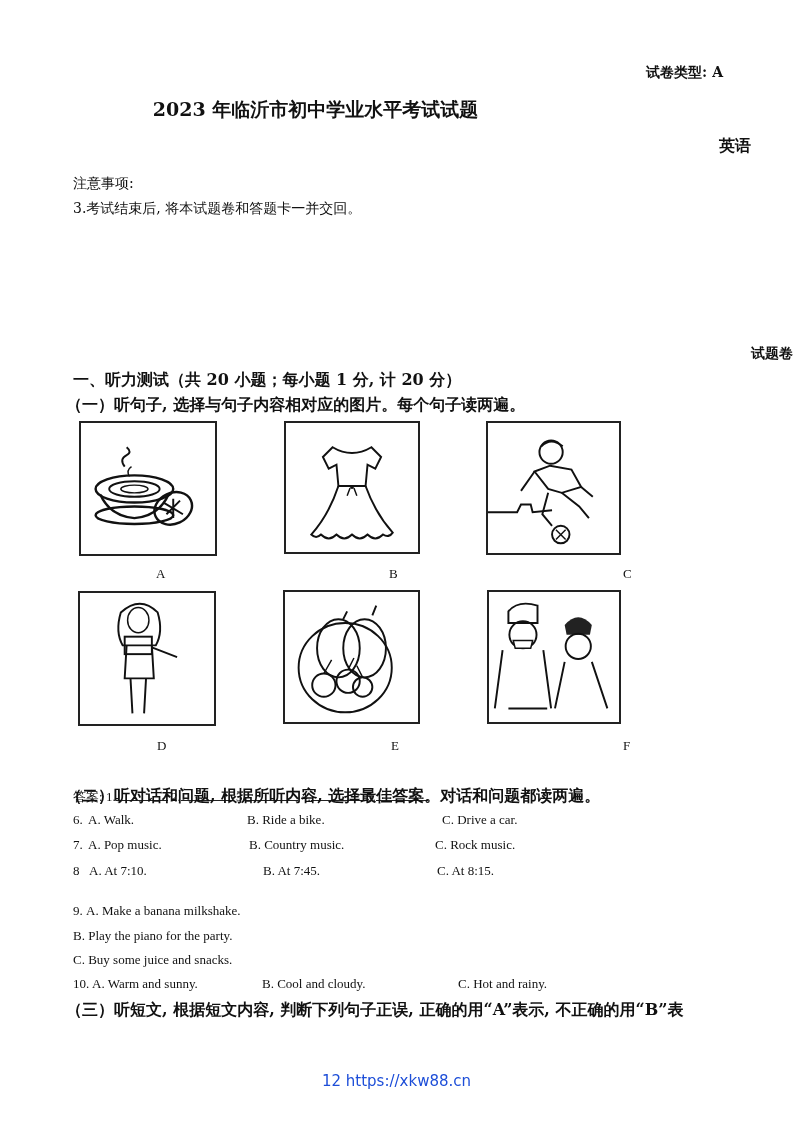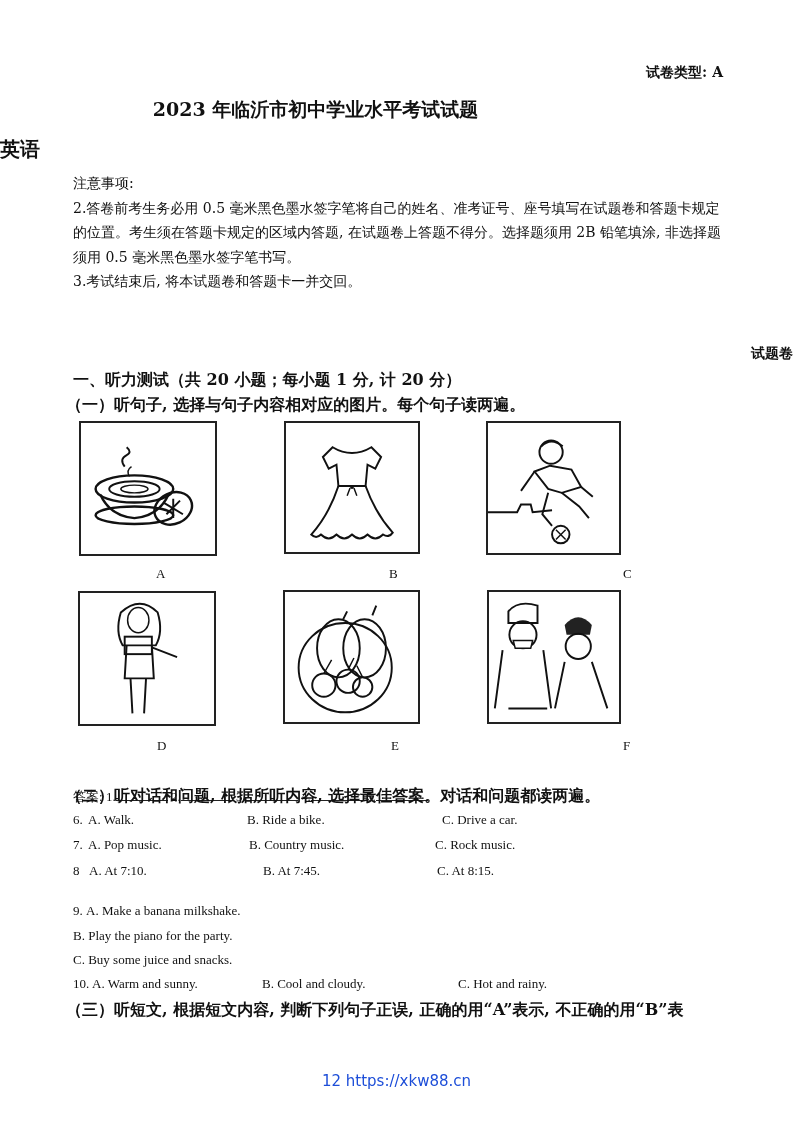--- a/index.html
+++ b/index.html
@@ -4,21 +4,21 @@
 <style>
   html, body { margin: 0; padding: 0; background: #ffffff; }
   body {
     width: 793px; height: 1122px; position: relative; overflow: hidden;
     font-family: "DejaVu Serif", "Liberation Serif", serif;
     color: #111;
   }
   .abs { position: absolute; }
   .paper-type { right: 70px; top: 64px; font-size: 14px; font-weight: bold; }
   .title { left: 0; width: 631px; text-align: center; top: 97px; font-size: 19px; font-weight: bold; }
-  .subject { left: 0; width: 751px; text-align: left; top: 136px; font-size: 20px; font-weight: bold; }
+  .subject { left: 0; width: 751px; text-align: right; top: 136px; font-size: 16px; font-weight: bold; }
   .notice { left: 73px; width: 650px; font-size: 14px; font-weight: normal; line-height: 24.5px; }
   .notice p { margin: 0; }
   .center-h { left: 0; width: 793px; text-align: right; font-size: 14px; font-weight: bold; }
   .sec { left: 73px; font-size: 16px; font-weight: bold; }
   .pic {
     position: absolute; border: 2px solid #222; background: #fff; box-sizing: border-box;
   }
   .pic svg { width: 100%; height: 100%; display: block; }
   .pic-label { position: absolute; font-size: 13px; font-family: "Liberation Serif", serif; }
   .opt { position: absolute; font-size: 13px; font-family: "Liberation Serif", serif; }
@@ -28,21 +28,20 @@
 </style>
 </head>
 <body>
 
 <div class="abs paper-type">试卷类型: A</div>
 <div class="abs title">2023 年临沂市初中学业水平考试试题</div>
 <div class="abs subject">英语</div>
 
 <div class="abs notice" style="top:171px;">
   <p>注意事项:</p>
-  <p>2.答卷前考生务必用 0.5 毫米黑色墨水签字笔将自己的姓名、准考证号、座号填写在试题卷和答题卡规定的位置。考生须在答题卡规定的区域内答题, 在试题卷上答题不得分。选择题须用 2B 铅笔填涂, 非选择题须用 0.5 毫米黑色墨水签字笔书写。</p>
   <p>3.考试结束后, 将本试题卷和答题卡一并交回。</p>
 </div>
 
 <div class="abs center-h" style="top:345px;">试题卷</div>
 <div class="abs sec" style="top:370px;left:73px;">一、听力测试（共 20 小题；每小题 1 分, 计 20 分）</div>
 <div class="abs sec" style="top:395px;left:66px;">（一）听句子, 选择与句子内容相对应的图片。每个句子读两遍。</div>
 
 <div class="pic" style="left:79px;top:421px;width:138px;height:135px;">
   <svg viewBox="0 0 138 135">
     <path d="M45 45 q-6 -8 2 -12 q6 -3 0 -8" fill="none" stroke="#111" stroke-width="2"></path>

